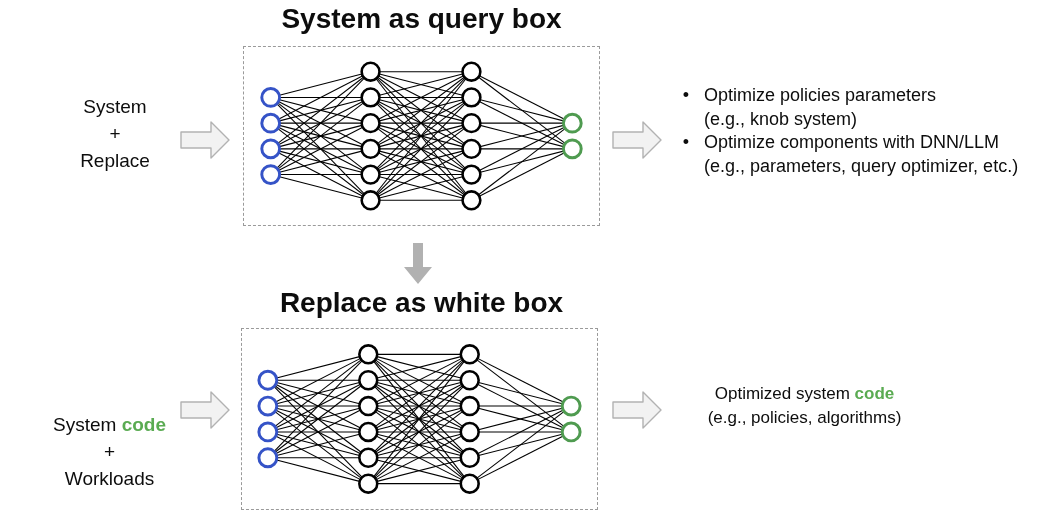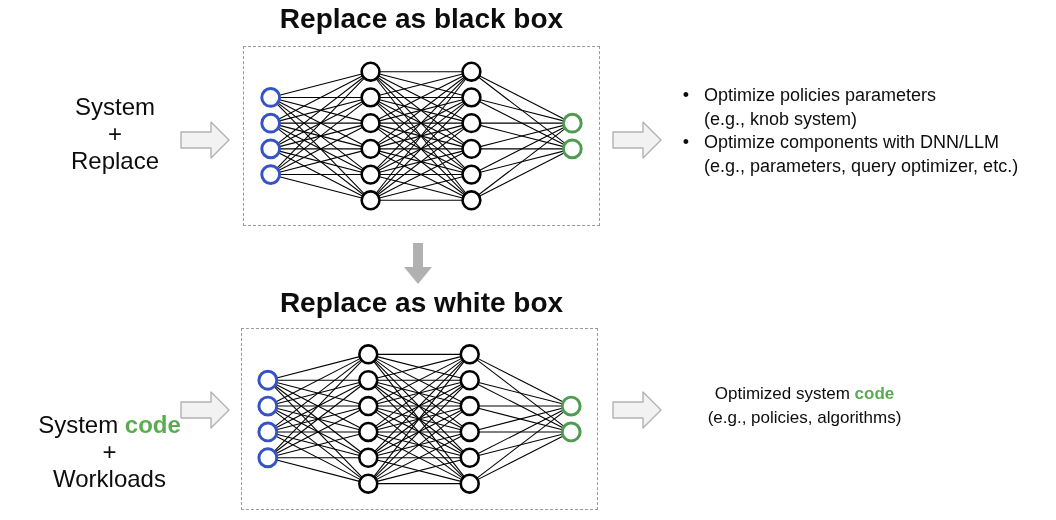--- a/index.html
+++ b/index.html
@@ -14,21 +14,21 @@
   .title-top{left:243px;top:2px;}
   .title-bottom{left:243px;top:286px;}
   .nn-box{
     position:absolute;width:357px;height:180px;
     border:1px dashed var(--box-border);box-sizing:border-box;background:#ffffff;
   }
   .box-top{left:243px;top:46px;}
   .box-bottom{left:241px;top:328px;height:182px;}
   .nn-box svg{position:absolute;left:0;top:0;width:100%;height:100%;}
   .io-label{
-    position:absolute;text-align:center;font-size:24px;line-height:27px;
+    position:absolute;text-align:center;font-size:19px;line-height:27px;
   }
   .label-top-input{left:25px;top:93px;width:180px;}
   .label-bottom-input{left:17px;top:366px;width:185px;margin-top:45px;}
   .label-bottom-output{left:677px;top:382px;width:255px;font-size:17px;line-height:24px;}
   .green{color:var(--text-green);font-weight:700;}
   .block-arrow{position:absolute;width:50px;height:38px;}
   .block-arrow polygon{fill:var(--arrow-fill);stroke:var(--arrow-stroke);stroke-width:1.4;stroke-linejoin:round;}
   .arrow-top-left{left:180px;top:121px;}
   .arrow-top-right{left:612px;top:121px;}
   .arrow-bottom-left{left:180px;top:391px;}
@@ -38,21 +38,21 @@
   .bullets{position:absolute;left:668px;top:84px;width:388px;font-size:18px;line-height:23.5px;}
   .bullet-row{display:flex;align-items:flex-start;}
   .bullet-dot{width:36px;text-align:center;flex:none;}
   .bullet-text{flex:1;white-space:nowrap;}
 </style>
 </head>
 <body>
 
 <div class="canvas">
 
-  <div class="diagram-title title-top">Replace as black box</div>
+  <div class="diagram-title title-top">System as query box</div>
 
   <div class="io-label label-top-input">
     <div>System</div>
     <div>+</div>
     <div>Replace</div>
   </div>
 
   <svg class="block-arrow arrow-top-left" viewBox="0 0 50 38">
     <polygon points="1,11 31,11 31,1 49,19 31,37 31,27 1,27"></polygon>
   </svg>

